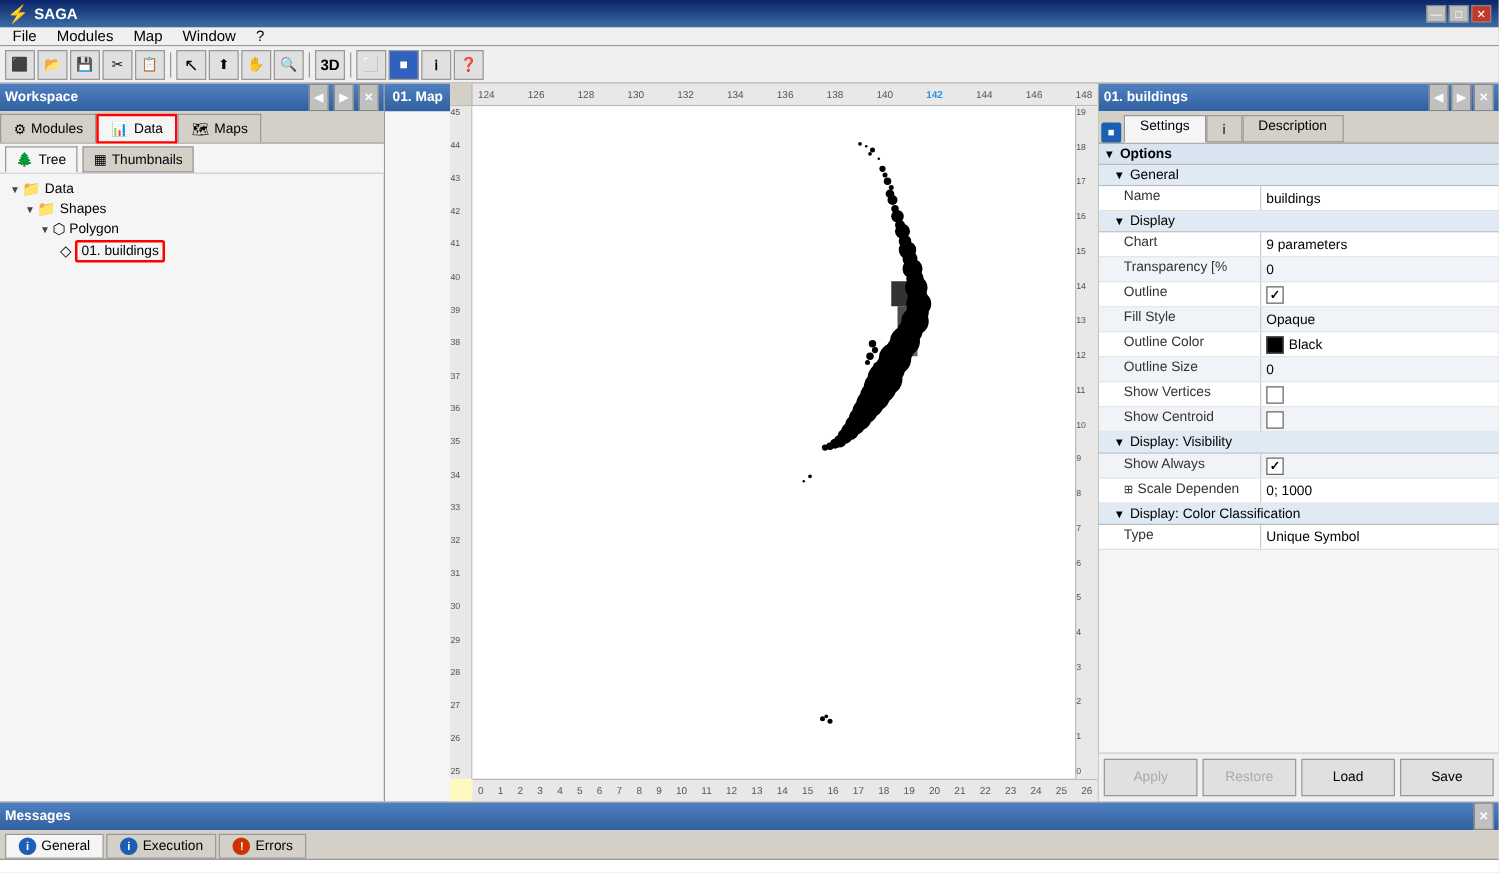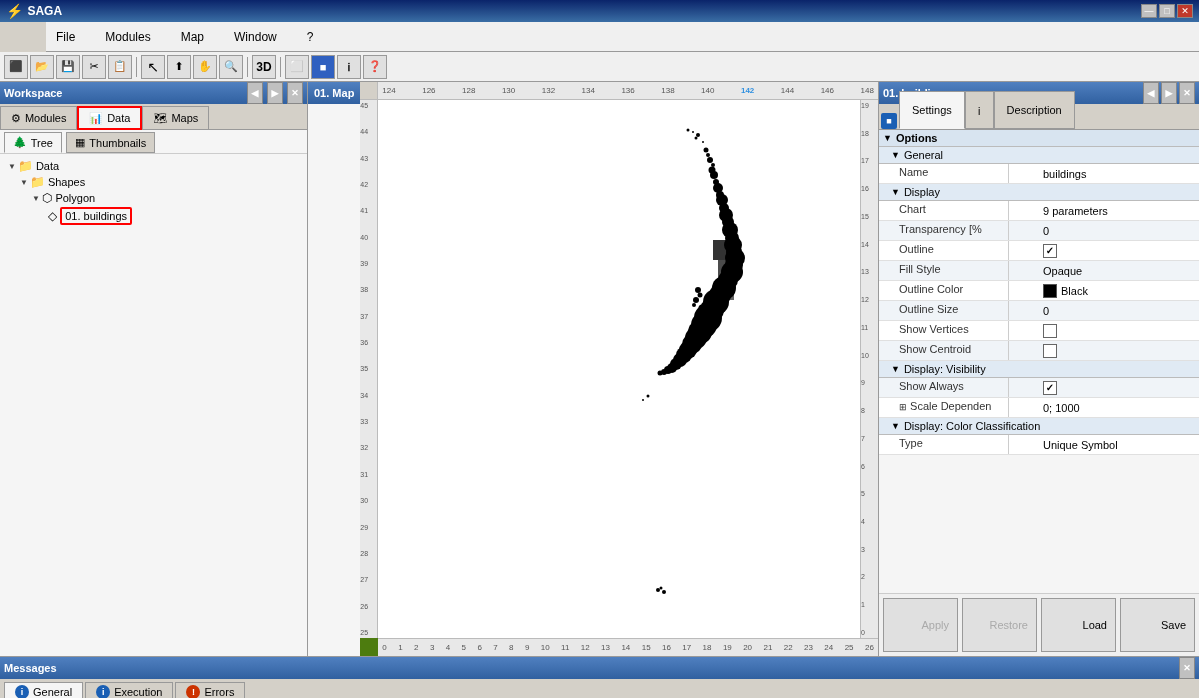--- a/index.html
+++ b/index.html
@@ -24,26 +24,25 @@
       font-size: 9px;
       cursor: pointer;
       display: flex; align-items: center; justify-content: center;
     }
     .title-btn.close { background: #c0392b; color: white; }
 
     
     .menu-bar {
       background: #f0f0f0;
       border-bottom: 1px solid #999;
-      height: 30px;
+      height: 15px;
       display: flex;
       align-items: center;
       padding: 0 4px;
-      gap: 18px;
-      margin-left: 46px;
+      gap: 4px;
     }
     .menu-item {
       padding: 2px 6px;
       cursor: pointer;
       font-size: 12px;
     }
 
     
     .toolbar {
       background: #f0f0f0;
@@ -167,21 +166,21 @@
       color: white;
       height: 22px;
       display: flex;
       align-items: center;
       padding: 0 6px;
       font-size: 11px;
       font-weight: bold;
     }
     .map-content {
       flex: 1;
-      background: #4d7c0f;
+      background: #fef9c3;
       position: relative;
       overflow: hidden;
     }
 
     
     .settings-panel {
       width: 320px;
       background: #f5f5f5;
       display: flex;
       flex-direction: column;
@@ -198,28 +197,28 @@
       font-weight: bold;
     }
     .settings-tabs {
       display: flex;
       background: #d4d0c8;
       border-bottom: 1px solid #999;
       height: 26px;
       align-items: flex-end;
     }
     .settings-tab {
-      padding: 18px 12px;
+      padding: 2px 12px;
       cursor: pointer;
       border: 1px solid #999;
       background: #d4d0c8;
       font-size: 11px;
       margin-top: 2px;
       height: 22px;
-      display: flex; align-items: center;
+      display: flex; align-items: flex-start;
     }
     .settings-tab.active {
       background: #f5f5f5;
       border-bottom: 1px solid #f5f5f5;
     }
     .settings-tab-icon {
       width: 16px; height: 16px;
       background: #1a5fb4;
       border-radius: 2px;
       margin: 0 2px;
@@ -239,21 +238,20 @@
       align-items: center;
       cursor: pointer;
       font-weight: bold;
       border-bottom: 1px solid #bbb;
     }
     .prop-section-toggle { margin-right: 4px; font-size: 9px; }
     .prop-row {
       display: flex;
       border-bottom: 1px solid #e0e0e0;
       min-height: 20px;
-      gap: 30px;
     }
     .prop-row:nth-child(even) { background: #f0f4f8; }
     .prop-row:nth-child(odd) { background: white; }
     .prop-label {
       width: 130px;
       min-width: 130px;
       padding: 2px 4px 2px 20px;
       border-right: 1px solid #ccc;
       color: #333;
     }
@@ -277,26 +275,26 @@
 
     .settings-buttons {
       display: flex;
       padding: 4px;
       gap: 4px;
       background: #f0f0f0;
       border-top: 1px solid #ccc;
     }
     .settings-btn {
       flex: 1;
-      padding: 20px 8px;
+      padding: 8px 8px;
       background: #e0e0e0;
       border: 1px solid #999;
       cursor: pointer;
       font-size: 11px;
-      text-align: right;
+      text-align: center;
     }
     .settings-btn.disabled { color: #aaa; cursor: default; }
 
     
     .messages-panel {
       height: 108px;
       background: #f5f5f5;
       border-top: 1px solid #999;
       display: flex;
       flex-direction: column;

